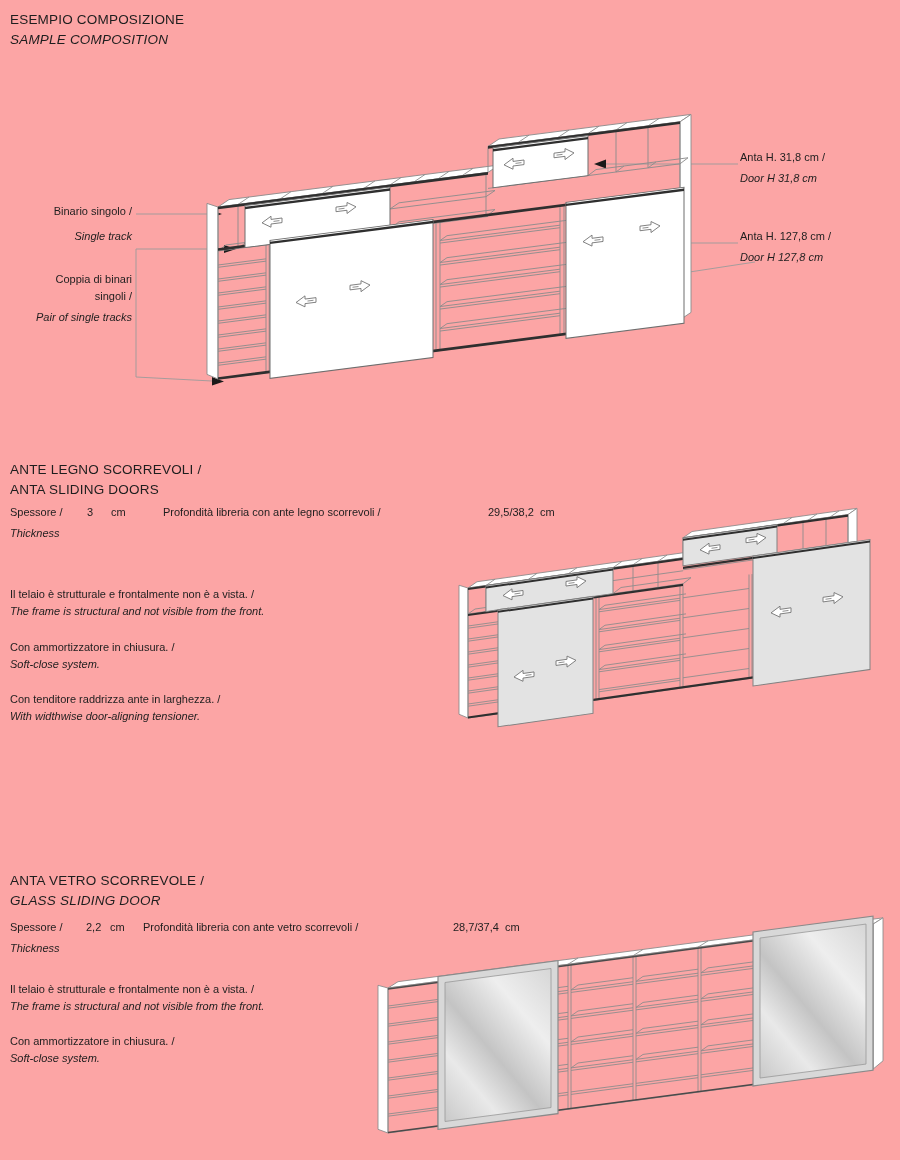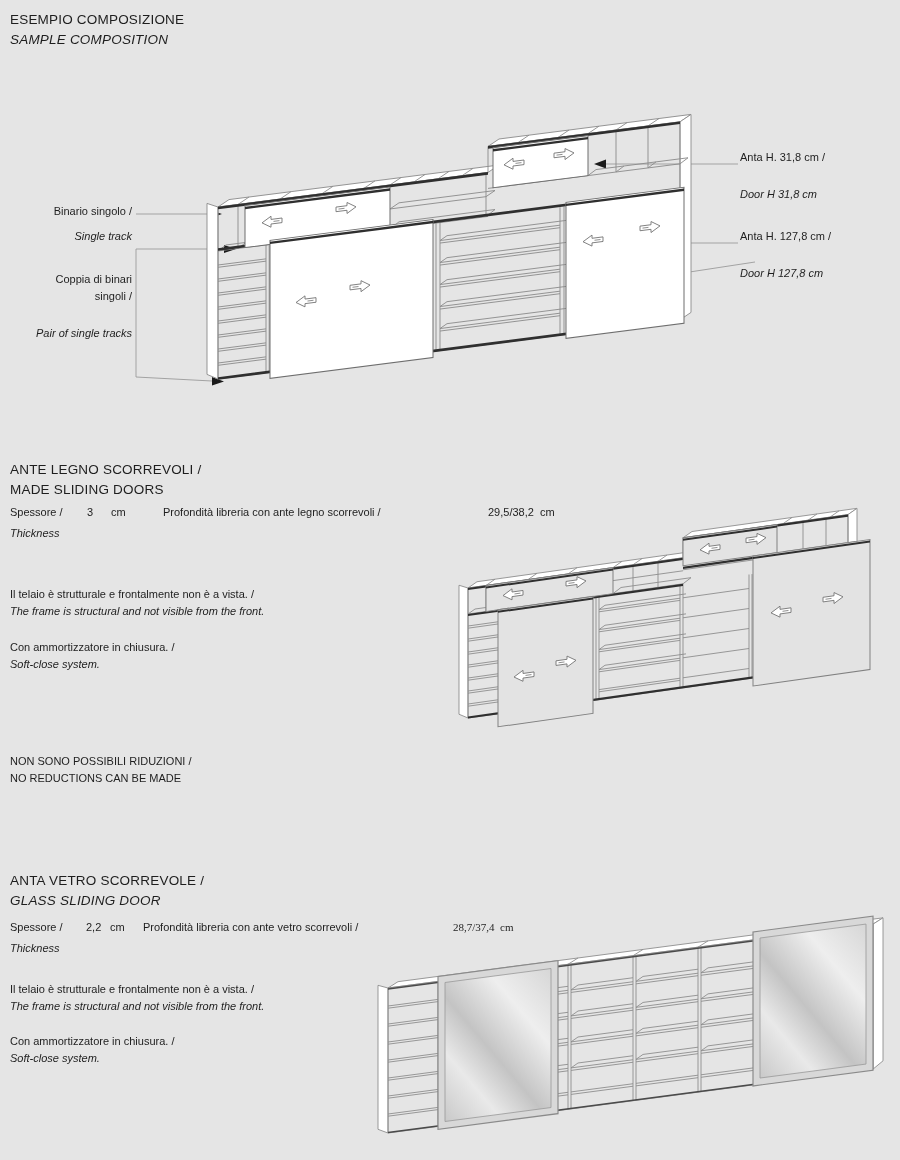--- a/index.html
+++ b/index.html
@@ -1,24 +1,24 @@
 <!DOCTYPE html>
 <html><head>
 <meta charset="utf-8">
 <style>
   html,body{margin:0;padding:0;background:#fff;}
-  .canvas{position:relative;width:900px;height:1160px;background:#e5e5e5;overflow:hidden;
+  .canvas{position:relative;width:900px;height:1160px;background:#fca5a5;overflow:hidden;
           font-family:"Liberation Sans", sans-serif;color:#1e1e1e;}
   .t{font-size:11px;line-height:17px;white-space:pre-wrap;}
   .h{font-size:13.5px;line-height:20px;letter-spacing:.2px;white-space:pre-wrap;}
   .it{font-style:italic;}
   .abs{position:absolute;}
   .right-align{text-align:right;}
   .gap2{margin-top:8px;}
-  .gap4{margin-top:20px;}
+  .gap4{margin-top:4px;}
   svg{position:absolute;display:block;}
   .specrow{position:absolute;height:44px;}
   .specrow span{position:absolute;top:0;}
 </style>
 </head>
 <body>
 
 <div class="canvas">
 
   <div class="abs" style="left:10px;top:10px;">
@@ -133,43 +133,43 @@
     <div class="t">Anta H. 31,8 cm /</div>
     <div class="t it gap4">Door H 31,8 cm</div>
   </div>
   <div class="abs" style="left:740px;top:228px;width:150px;">
     <div class="t">Anta H. 127,8 cm /</div>
     <div class="t it gap4">Door H 127,8 cm</div>
   </div>
 
   <div class="abs" style="left:10px;top:460px;">
     <div class="h">ANTE LEGNO SCORREVOLI /</div>
-    <div class="h">MADE SLIDING DOORS</div>
+    <div class="h">ANTA SLIDING DOORS</div>
   </div>
 
   <div class="specrow" style="left:10px;top:504px;width:610px;">
     <span class="t" style="left:0;">Spessore /</span>
     <span class="t" style="left:77px;">3</span>
     <span class="t" style="left:101px;">cm</span>
     <span class="t it" style="left:0;top:21px;">Thickness</span>
     <span class="t" style="left:153px;">Profondità libreria con ante legno scorrevoli /</span>
     <span class="t" style="left:478px;">29,5/38,2  cm</span>
   </div>
 
   <div class="abs" style="left:10px;top:586px;">
     <div class="t">Il telaio è strutturale e frontalmente non è a vista. /</div>
     <div class="t it">The frame is structural and not visible from the front.</div>
   </div>
   <div class="abs" style="left:10px;top:639px;">
     <div class="t">Con ammortizzatore in chiusura. /</div>
     <div class="t it">Soft-close system.</div>
   </div>
-  <div class="abs" style="left:10px;top:753px;">
-    <div class="t">NON SONO POSSIBILI RIDUZIONI /</div>
-    <div class="t">NO REDUCTIONS CAN BE MADE</div>
+  <div class="abs" style="left:10px;top:691px;">
+    <div class="t">Con tenditore raddrizza ante in larghezza. /</div>
+    <div class="t it">With widthwise door-aligning tensioner.</div>
   </div>
 
   <svg width="460" height="260" viewBox="0 0 460 260" style="left:440px;top:500px;">
     <g transform="translate(28,88) skewY(-8)" stroke="#8c8c8c" stroke-width="0.85" fill="none">
       <polygon points="-9,-4 0,0 0,130 -9,125" fill="#fff"></polygon>
       <polygon points="0,0 9,-5 224,-5 215,0" fill="#fff"></polygon>
       <polygon points="215,-20 224,-25 389,-25 380,-20" fill="#fff"></polygon>
       <path d="M18,0 l9,-5 M60,0 l9,-5 M100,0 l9,-5 M145,0 l9,-5 M165,0 l9,-5 M190,0 l9,-5"></path>
       <path d="M315,-20 l9,-5 M340,-20 l9,-5 M362,-20 l9,-5"></path>
       <polygon points="380,-20 389,-25 389,120 380,126" fill="#fff"></polygon>
@@ -217,21 +217,21 @@
     <div class="h">ANTA VETRO SCORREVOLE /</div>
     <div class="h it">GLASS SLIDING DOOR</div>
   </div>
 
   <div class="specrow" style="left:10px;top:919px;width:610px;">
     <span class="t" style="left:0;">Spessore /</span>
     <span class="t" style="left:76px;text-align:right;">2,2</span>
     <span class="t" style="left:100px;">cm</span>
     <span class="t it" style="left:0;top:21px;">Thickness</span>
     <span class="t" style="left:133px;">Profondità libreria con ante vetro scorrevoli /</span>
-    <span class="t" style="left:443px;font-family:Liberation Serif, serif;">28,7/37,4  cm</span>
+    <span class="t" style="left:443px;">28,7/37,4  cm</span>
   </div>
 
   <div class="abs" style="left:10px;top:981px;">
     <div class="t">Il telaio è strutturale e frontalmente non è a vista. /</div>
     <div class="t it">The frame is structural and not visible from the front.</div>
   </div>
   <div class="abs" style="left:10px;top:1033px;">
     <div class="t">Con ammortizzatore in chiusura. /</div>
     <div class="t it">Soft-close system.</div>
   </div>

